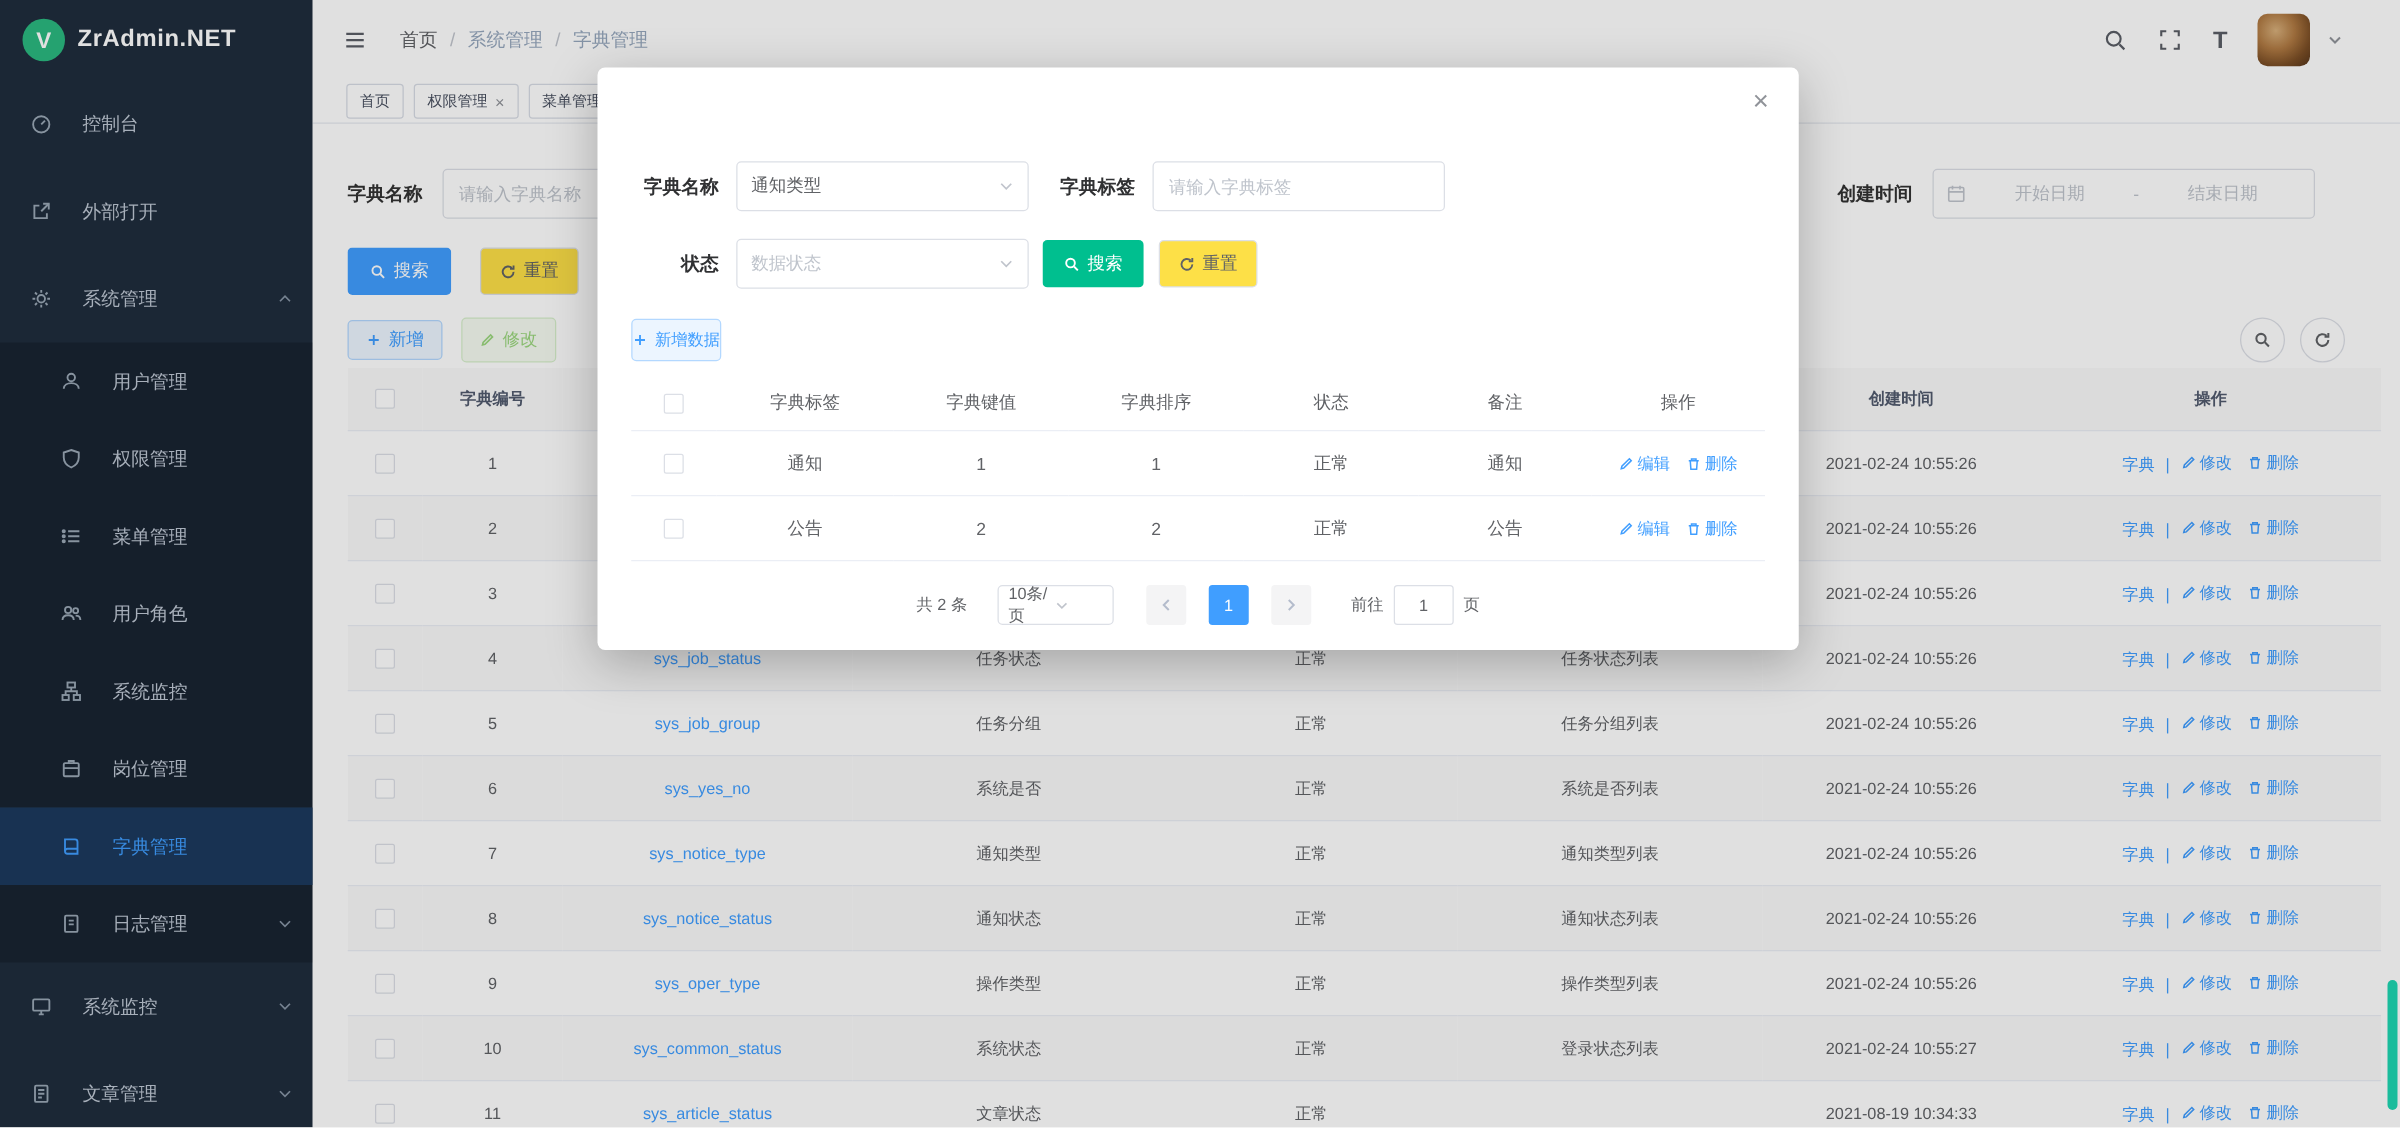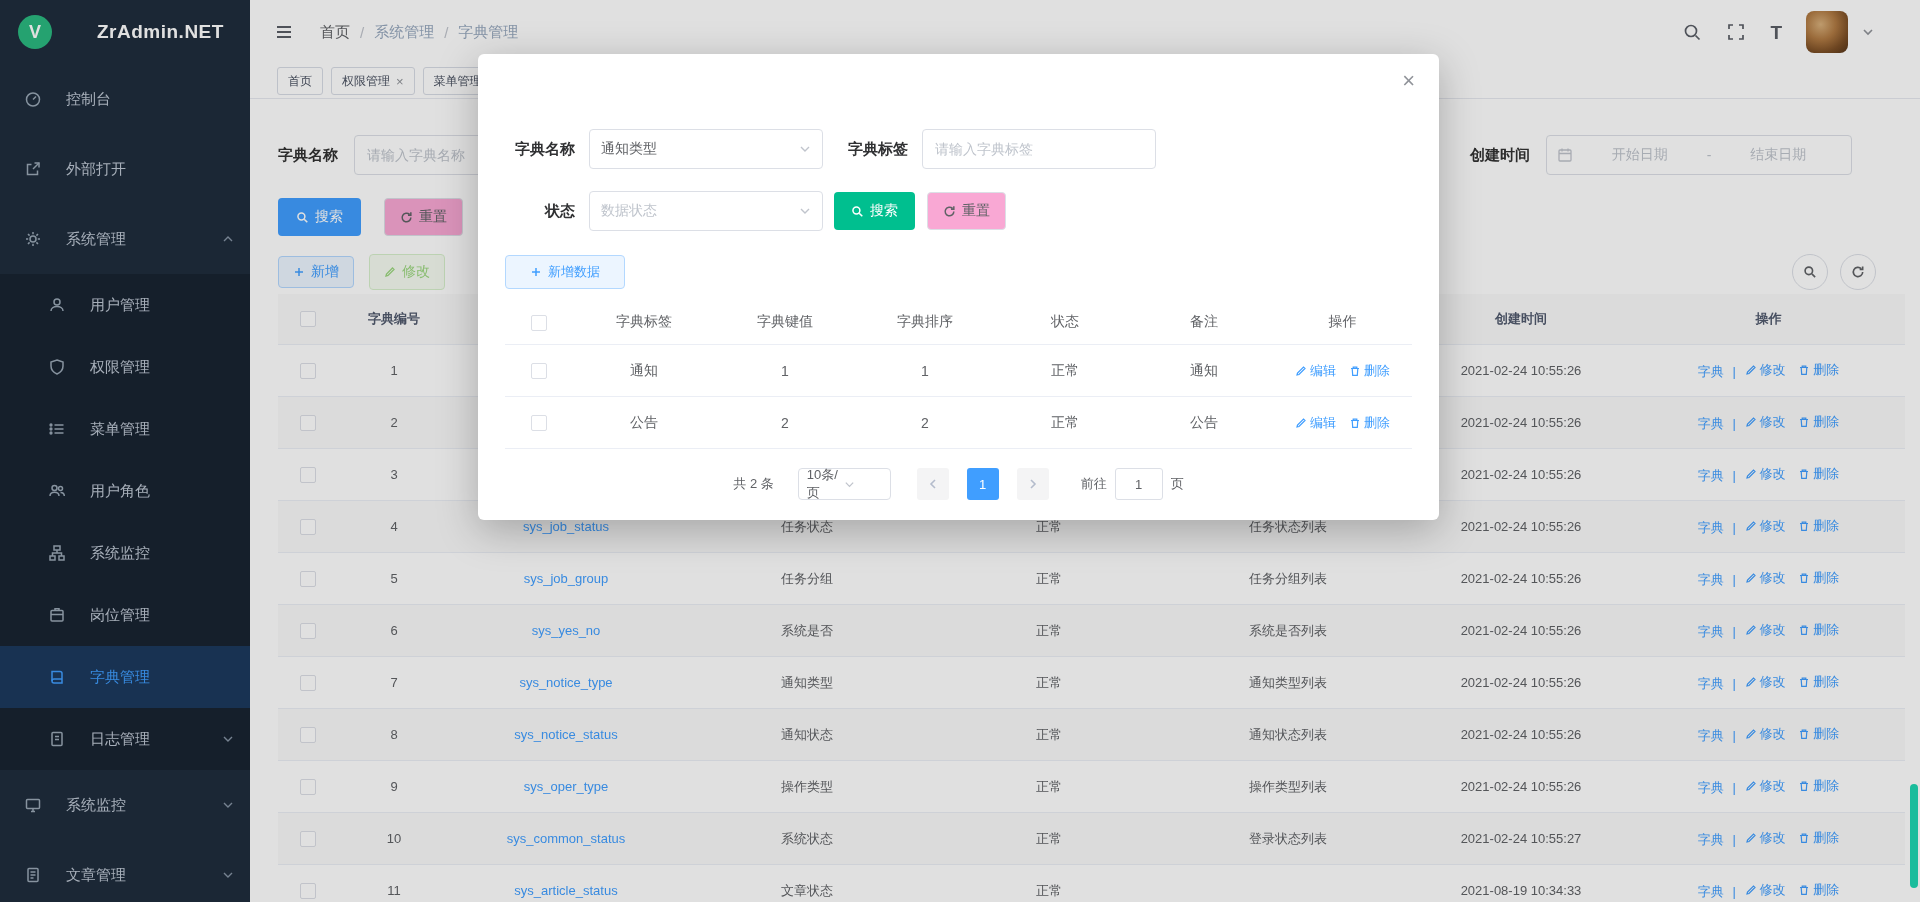--- a/index.html
+++ b/index.html
@@ -5,21 +5,21 @@
   html,body{margin:0;padding:0;}
   body{font-family:"Liberation Sans","DejaVu Sans",sans-serif;}
   #app{position:relative;width:1920px;height:902px;overflow:hidden;background:#fff;}
   svg{display:block;}
   .clickable{cursor:pointer;}
 
   
   .sidebar{position:absolute;left:0;top:0;width:250px;height:902px;background:#1f2d3d;z-index:10;}
   .logo{height:64px;display:flex;align-items:center;gap:10px;padding-left:18px;}
   .logo-badge{width:34px;height:34px;border-radius:50%;background:#2bb980;color:#fff;font-weight:bold;display:flex;align-items:center;justify-content:center;font-size:18px;}
-  .logo-text{color:#fff;font-size:19px;font-weight:600;letter-spacing:.5px;margin-left:35px;}
+  .logo-text{color:#fff;font-size:19px;font-weight:600;letter-spacing:.5px;}
   .menu-item{display:flex;align-items:center;gap:24px;color:#bfc8d4;font-size:15px;padding:0 16px 0 24px;cursor:pointer;}
   .menu-item.top{height:70px;}
   .menu-item.sub{height:62px;padding-left:48px;background:rgba(0,0,0,0.18);}
   .menu-item.active{background:#1c3a5e;color:#409eff;}
   .menu-item.active .mi-icon{color:#409eff;}
   .mi-icon{color:#9aa8b6;flex:0 0 auto;}
   .menu-item.active .mi-icon{color:#409eff;}
   .mi-arrow{margin-left:auto;color:#8795a5;}
 
   
@@ -46,21 +46,21 @@
   .f-label{font-size:15px;font-weight:700;color:#333;margin-right:16px;white-space:nowrap;}
   .text-input{width:300px;height:40px;border:1px solid #dcdfe6;border-radius:4px;padding:0 12px;font-size:14px;color:#606266;box-sizing:border-box;outline:none;}
   input::placeholder{color:#bfc4cc;}
   .time-group{position:absolute;left:1192px;top:0;display:flex;align-items:center;}
   .date-range{width:306px;height:40px;border:1px solid #dcdfe6;border-radius:4px;background:#fff;display:flex;align-items:center;padding:0 10px;gap:4px;box-sizing:border-box;font-size:14px;color:#bfc4cc;cursor:pointer;}
   .date-range .ph{flex:1;text-align:center;}
   .cal-icon{color:#c0c4cc;}
 
   .btn{display:inline-flex;align-items:center;gap:6px;border-radius:4px;font-size:14px;border:1px solid transparent;cursor:pointer;box-sizing:border-box;white-space:nowrap;}
   .btn-primary{height:38px;padding:0 17px;background:#409eff;color:#fff;}
-  .btn-default{height:38px;padding:0 15px;background:#f9a8d4;border-color:#dcdfe6;color:#606266;}
+  .btn-default{height:38px;padding:0 15px;background:#fde047;border-color:#dcdfe6;color:#606266;}
   .btn-plain-blue{height:24px;padding:15px 14px;background:#ecf5ff;border-color:#b3d8ff;color:#409eff;}
   .btn-plain-green{height:36px;padding:0 14px;background:#f0f9eb;border-color:#c2e7b0;color:#67c23a;opacity:.65;}
   .btn-row{margin-top:23px;display:flex;gap:23px;}
   .toolbar-row{margin-top:18px;display:flex;gap:15px;align-items:center;padding-right:44px;}
   .circle-btn{width:34px;height:34px;border-radius:50%;border:1px solid #dcdfe6;background:#fff;display:flex;align-items:center;justify-content:center;color:#606266;cursor:pointer;}
   .toolbar-spacer{margin-left:auto;display:flex;gap:12px;}
 
   
   .table-wrap{margin-top:4px;width:1627px;height:608px;overflow:hidden;}
   table{border-collapse:collapse;table-layout:fixed;}
@@ -82,21 +82,21 @@
   .m-row + .m-row{margin-top:22px;}
   .m-label{width:70px;text-align:right;font-weight:700;font-size:15px;color:#303133;margin-right:14px;flex:0 0 auto;white-space:nowrap;}
   .m-label.second{margin-left:15px;}
   .select{width:234px;height:40px;border:1px solid #dcdfe6;border-radius:4px;display:flex;align-items:center;padding:0 11px;box-sizing:border-box;font-size:14px;background:#fff;cursor:pointer;flex:0 0 auto;}
   .sel-value{color:#606266;flex:1;}
   .sel-ph{color:#bfc4cc;flex:1;}
   .sel-caret{color:#c0c4cc;}
   .m-input{width:234px;flex:0 0 auto;}
   .btn-teal{height:38px;padding:0 16px;background:#00bf8f;color:#fff;margin-left:11px;}
   .btn-m-reset{margin-left:12px;}
-  .btn-add{margin-top:24px;height:34px;padding:0 24px;font-size:13px;}
+  .btn-add{margin-top:24px;height:34px;padding:0 0;font-size:13px;}
   .m-table{width:907px;margin-top:11px;}
   .m-table th{height:44px;font-size:14px;color:#606266;font-weight:400;border-bottom:1px solid #ebeef5;text-align:center;padding:0 4px;background:#fff;white-space:nowrap;}
   .m-table td{height:51px;font-size:14px;color:#606266;border-bottom:1px solid #ebeef5;text-align:center;padding:0 4px;white-space:nowrap;}
   .m-table .actions a{font-size:13px;}
   .m-pagination{margin-top:19px;display:flex;align-items:center;justify-content:center;font-size:13px;color:#606266;}
   .pg-total{margin-right:24px;}
   .pg-size{width:93px;height:32px;border:1px solid #dcdfe6;border-radius:4px;display:flex;align-items:center;padding:0 8px;box-sizing:border-box;color:#606266;cursor:pointer;margin-right:26px;}
   .pg-size span{flex:1;}
   .pg-btn{width:32px;height:32px;border-radius:3px;background:#f4f4f5;display:flex;align-items:center;justify-content:center;color:#b4bccc;cursor:pointer;}
   .pg-prev{margin-right:18px;}

